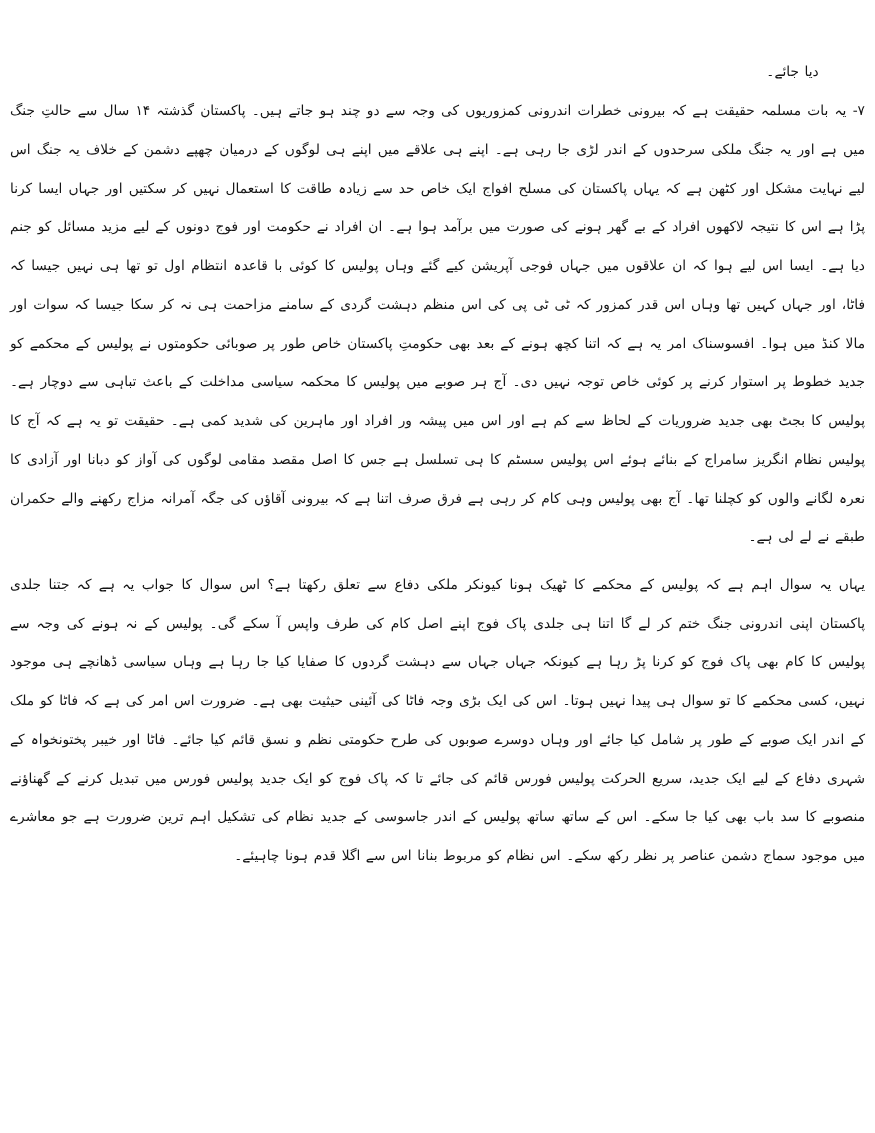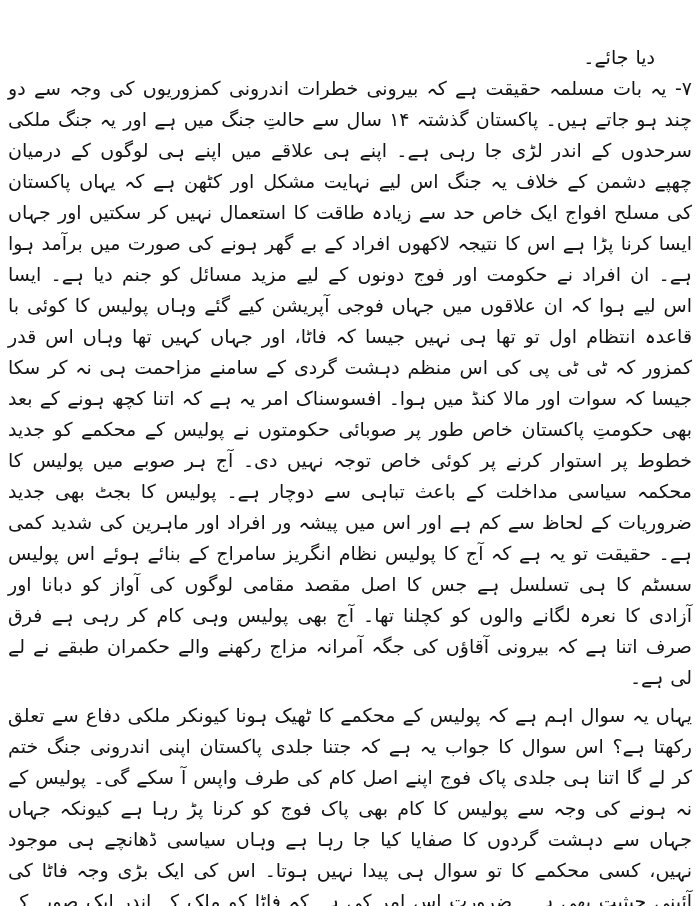--- a/index.html
+++ b/index.html
@@ -17,21 +17,21 @@
     padding: 42px 8px 0 8px;
     overflow: hidden;
     direction: rtl;
     font-family: "DejaVu Sans", sans-serif;
     color: #141414;
   }
   .para {
     direction: rtl;
     unicode-bidi: embed;
     text-align: justify;
-    font-size: 19px;
+    font-size: 11px;
     line-height: 31px;
     margin: 0 0 7px 0;
     word-spacing: 1px;
     color: #141414;
   }
   .para.continuation {
     text-align: right;
     padding-right: 37px;  
     margin-bottom: 0;
   }

